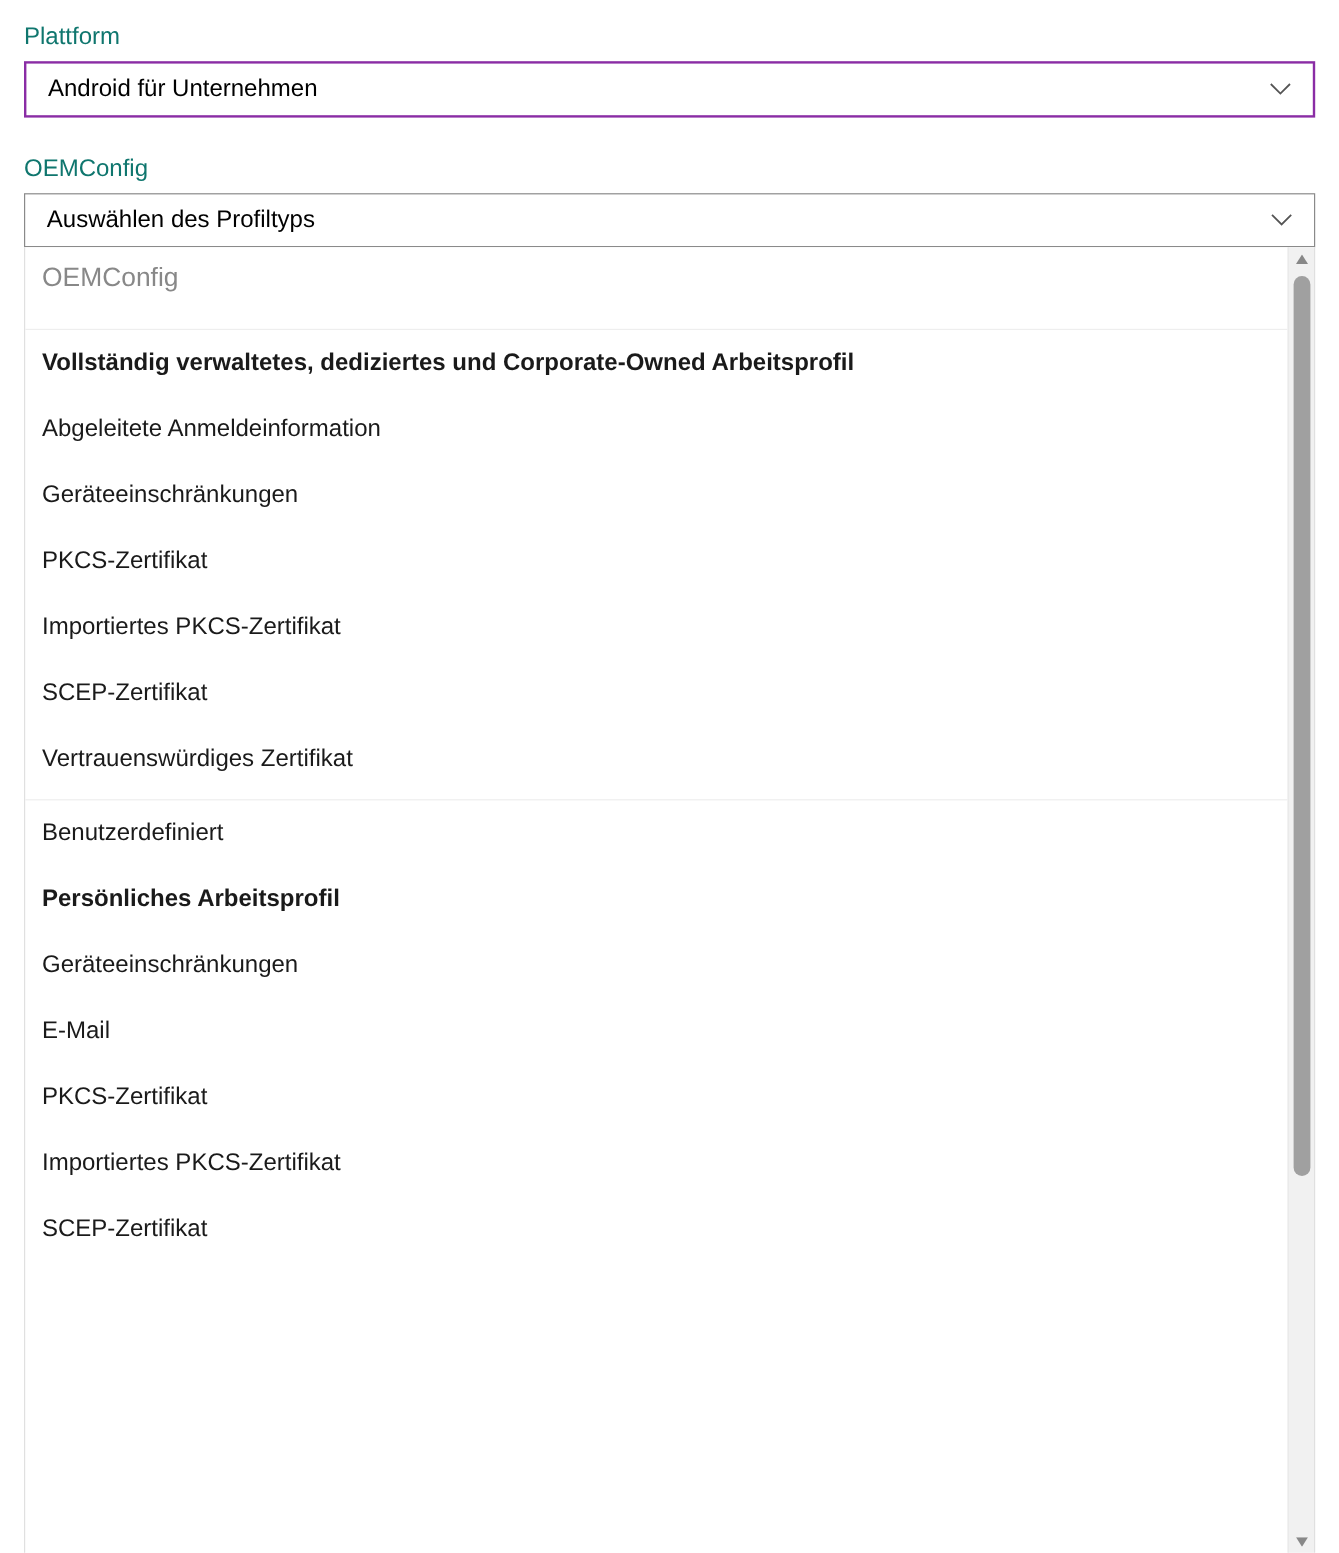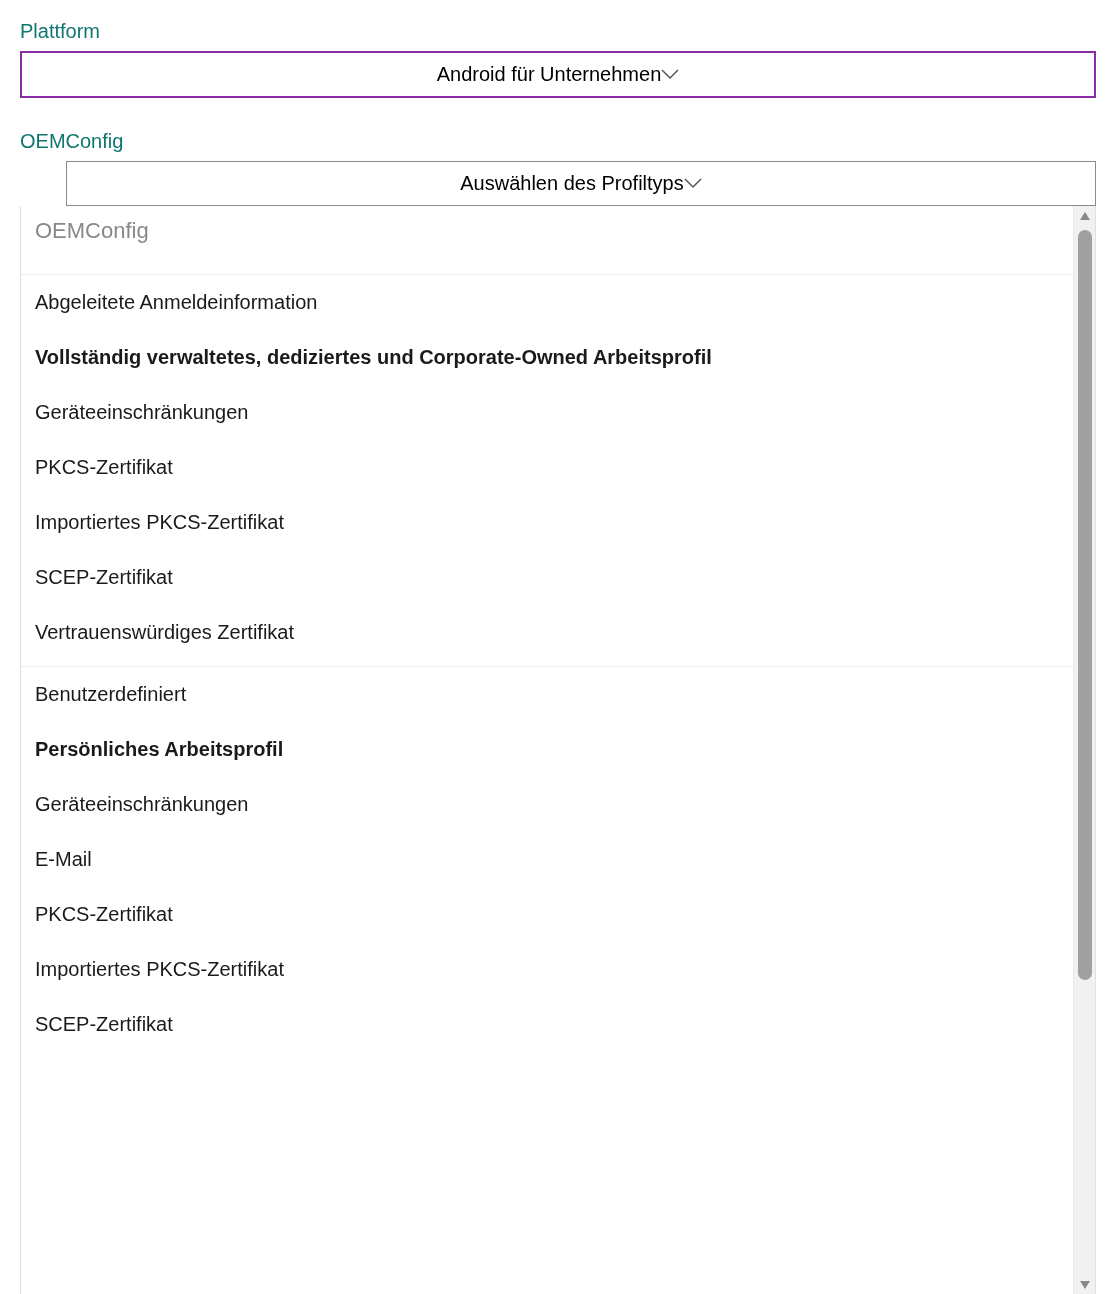--- a/index.html
+++ b/index.html
@@ -17,32 +17,31 @@
       position: relative;
     }
     .field-label {
       font-size: 20px;
       color: #0f766e;
       margin-bottom: 8px;
     }
     .select-box {
       display: flex;
       align-items: center;
-      justify-content: center;
+      justify-content: space-between;
       padding: 10px 18px;
       font-size: 20px;
       cursor: pointer;
     }
     .select-platform {
       border: 2px solid #8a2da5;
       margin-bottom: 32px;
     }
     .select-profiletype {
       border: 1px solid #8a8a8a;
-      margin-left: 46px;
     }
     .chevron {
       width: 18px;
       height: 18px;
       display: flex;
       align-items: center;
       justify-content: center;
     }
     .chevron svg {
       width: 18px;
@@ -147,22 +146,22 @@
           <polyline points="1,1 9,9 17,1"></polyline>
         </svg>
     </span>
   </div>
 
   <div class="dropdown-panel">
     <div class="dropdown-list">
 
       <div class="group-header no-top">OEMConfig</div>
 
+      <div class="option-item bold">Vollständig verwaltetes, dediziertes und Corporate-Owned Arbeitsprofil</div>
       <div class="option-item">Abgeleitete Anmeldeinformation</div>
-      <div class="option-item bold">Vollständig verwaltetes, dediziertes und Corporate-Owned Arbeitsprofil</div>
       <div class="option-item">Geräteeinschränkungen</div>
       <div class="option-item">PKCS-Zertifikat</div>
       <div class="option-item">Importiertes PKCS-Zertifikat</div>
       <div class="option-item">SCEP-Zertifikat</div>
       <div class="option-item">Vertrauenswürdiges Zertifikat</div>
 
 
       <div class="group-divider"></div>
 
       <div class="option-item">Benutzerdefiniert</div>

